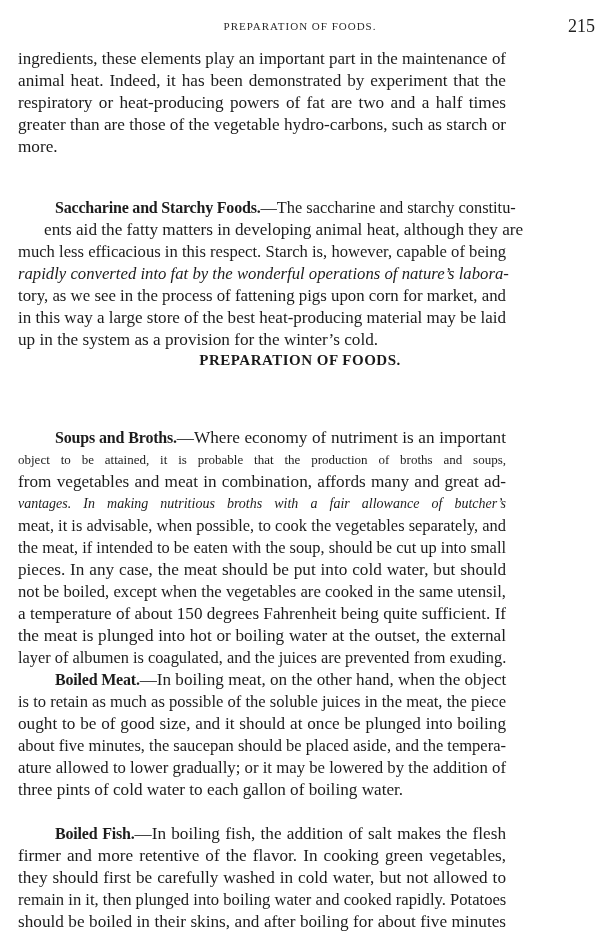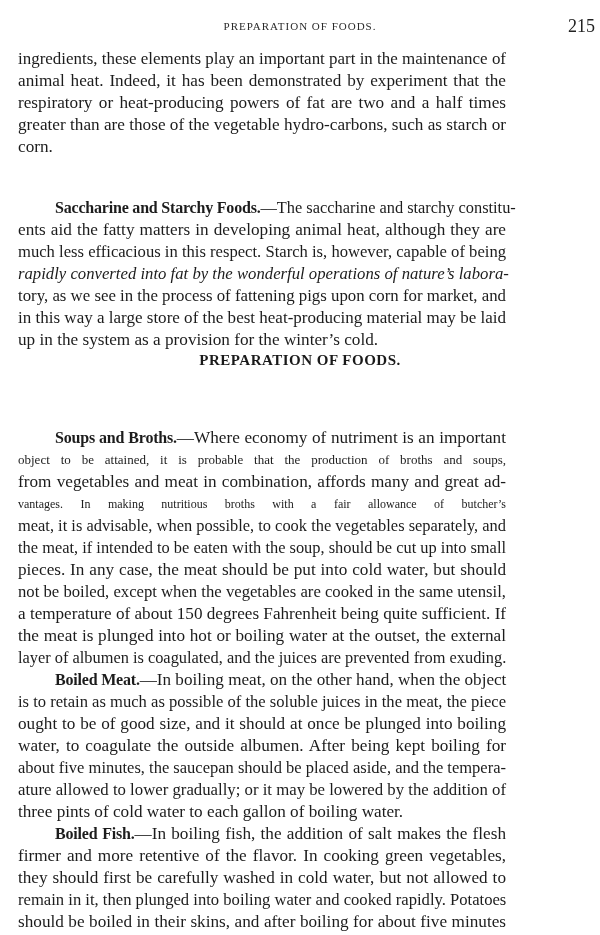--- a/index.html
+++ b/index.html
@@ -27,54 +27,53 @@
   <div class="running-head">
     <div class="running-title">PREPARATION OF FOODS.</div>
     <div class="page-number">215</div>
   </div>
 
   <div class="body-text" style="top:48px;">
     <div class="line" style="white-space: nowrap; letter-spacing: 0px; font-size: 16.9589px;">ingredients, these elements play an important part in the maintenance of</div>
     <div class="line" style="white-space: nowrap; word-spacing: 0px;">animal heat.  Indeed, it has been demonstrated by experiment that the</div>
     <div class="line" style="white-space: nowrap; word-spacing: 0px;">respiratory or heat-producing powers of fat are two and a half times</div>
     <div class="line" style="white-space: nowrap; word-spacing: 0px;">greater than are those of the vegetable hydro-carbons, such as starch or</div>
-    <div class="line last" style="white-space: nowrap;">corn.</div>
+    <div class="line last" style="white-space: nowrap;">more.</div>
   </div>
 
   <div class="body-text" style="top:158px;">
     <div class="line indent" style="white-space: nowrap; letter-spacing: 0px; font-size: 16.3757px;"><span class="run-in">Saccharine and Starchy Foods.</span><span>—The saccharine and starchy constitu-</span></div>
-    <div class="line" style="white-space: nowrap; word-spacing: 0px;">ents aid the fatty matters in developing animal heat, although they are</div>
+    <div class="line" style="white-space: nowrap; word-spacing: 0px; margin-left: 26px;">ents aid the fatty matters in developing animal heat, although they are</div>
     <div class="line" style="white-space: nowrap; letter-spacing: 0px; font-size: 16.6236px;">much less efficacious in this respect.  Starch is, however, capable of being</div>
     <div class="line" style="white-space: nowrap; letter-spacing: 0px; font-size: 16.7172px; font-style: italic;">rapidly converted into fat by the wonderful operations of nature’s labora-</div>
     <div class="line" style="white-space: nowrap; letter-spacing: 0px; font-size: 16.8177px;">tory, as we see in the process of fattening pigs upon corn for market, and</div>
     <div class="line" style="white-space: nowrap; letter-spacing: 0px; font-size: 17.0353px;">in this way a large store of the best heat-producing material may be laid</div>
     <div class="line last" style="white-space: nowrap;">up in the system as a provision for the winter’s cold.</div>
   </div>
 
   <div class="section-heading" style="top:352px;">PREPARATION OF FOODS.</div>
 
   <div class="body-text" style="top:388px;">
     <div class="line indent" style="white-space: nowrap; word-spacing: 0px;"><span class="run-in">Soups and Broths.</span><span>—Where economy of nutriment is an important</span></div>
     <div class="line" style="white-space: nowrap; letter-spacing: 0px; font-size: 13px;">object to be attained, it is probable that the production of broths and soups,</div>
     <div class="line" style="white-space: nowrap; word-spacing: 0px;">from vegetables and meat in combination, affords many and great ad-</div>
-    <div class="line" style="white-space: nowrap; letter-spacing: 0px; font-size: 12px;">vantages.  In making nutritious broths with a fair allowance of butcher’s</div>
+    <div class="line" style="white-space: nowrap; letter-spacing: 0px; font-size: 14px; font-style: italic;">vantages.  In making nutritious broths with a fair allowance of butcher’s</div>
     <div class="line" style="white-space: nowrap; letter-spacing: 0px; font-size: 16.4248px;">meat, it is advisable, when possible, to cook the vegetables separately, and</div>
     <div class="line" style="white-space: nowrap; letter-spacing: 0px; font-size: 16.4183px;">the meat, if intended to be eaten with the soup, should be cut up into small</div>
     <div class="line" style="white-space: nowrap; word-spacing: 0px;">pieces.  In any case, the meat should be put into cold water, but should</div>
     <div class="line" style="white-space: nowrap; letter-spacing: 0px; font-size: 16.6855px;">not be boiled, except when the vegetables are cooked in the same utensil,</div>
     <div class="line" style="white-space: nowrap; letter-spacing: 0px; font-size: 17.1358px;">a temperature of about 150 degrees Fahrenheit being quite sufficient.  If</div>
     <div class="line" style="white-space: nowrap; word-spacing: 0px;">the meat is plunged into hot or boiling water at the outset, the external</div>
     <div class="line" style="white-space: nowrap; letter-spacing: 0px; font-size: 16.3603px;">layer of albumen is coagulated, and the juices are prevented from exuding.</div>
   </div>
 
   <div class="body-text" style="top:630px;">
     <div class="line indent" style="white-space: nowrap; letter-spacing: 0px; font-size: 17.1347px;"><span class="run-in">Boiled Meat.</span><span>—In boiling meat, on the other hand, when the object</span></div>
     <div class="line" style="white-space: nowrap; letter-spacing: 0px; font-size: 16.5897px;">is to retain as much as possible of the soluble juices in the meat, the piece</div>
     <div class="line" style="white-space: nowrap; word-spacing: 0px;">ought to be of good size, and it should at once be plunged into boiling</div>
-    <div class="line" style="white-space: nowrap; word-spacing: 0px;">water, to coagulate the outside albumen.  After being kept boiling for</div>
     <div class="line" style="white-space: nowrap; letter-spacing: 0px; font-size: 16.5132px;">about five minutes, the saucepan should be placed aside, and the tempera-</div>
     <div class="line" style="white-space: nowrap; letter-spacing: 0px; font-size: 16.7647px;">ature allowed to lower gradually; or it may be lowered by the addition of</div>
     <div class="line last" style="white-space: nowrap;">three pints of cold water to each gallon of boiling water.</div>
   </div>
 
   <div class="body-text" style="top:784px;">
     <div class="line indent" style="white-space: nowrap; word-spacing: 0px;"><span class="run-in">Boiled Fish.</span><span>—In boiling fish, the addition of salt makes the flesh</span></div>
     <div class="line" style="white-space: nowrap; word-spacing: 0px;">firmer and more retentive of the flavor.  In cooking green vegetables,</div>
     <div class="line" style="white-space: nowrap; word-spacing: 0px;">they should first be carefully washed in cold water, but not allowed to</div>
     <div class="line" style="white-space: nowrap; letter-spacing: 0px; font-size: 16.6102px;">remain in it, then plunged into boiling water and cooked rapidly.  Potatoes</div>

